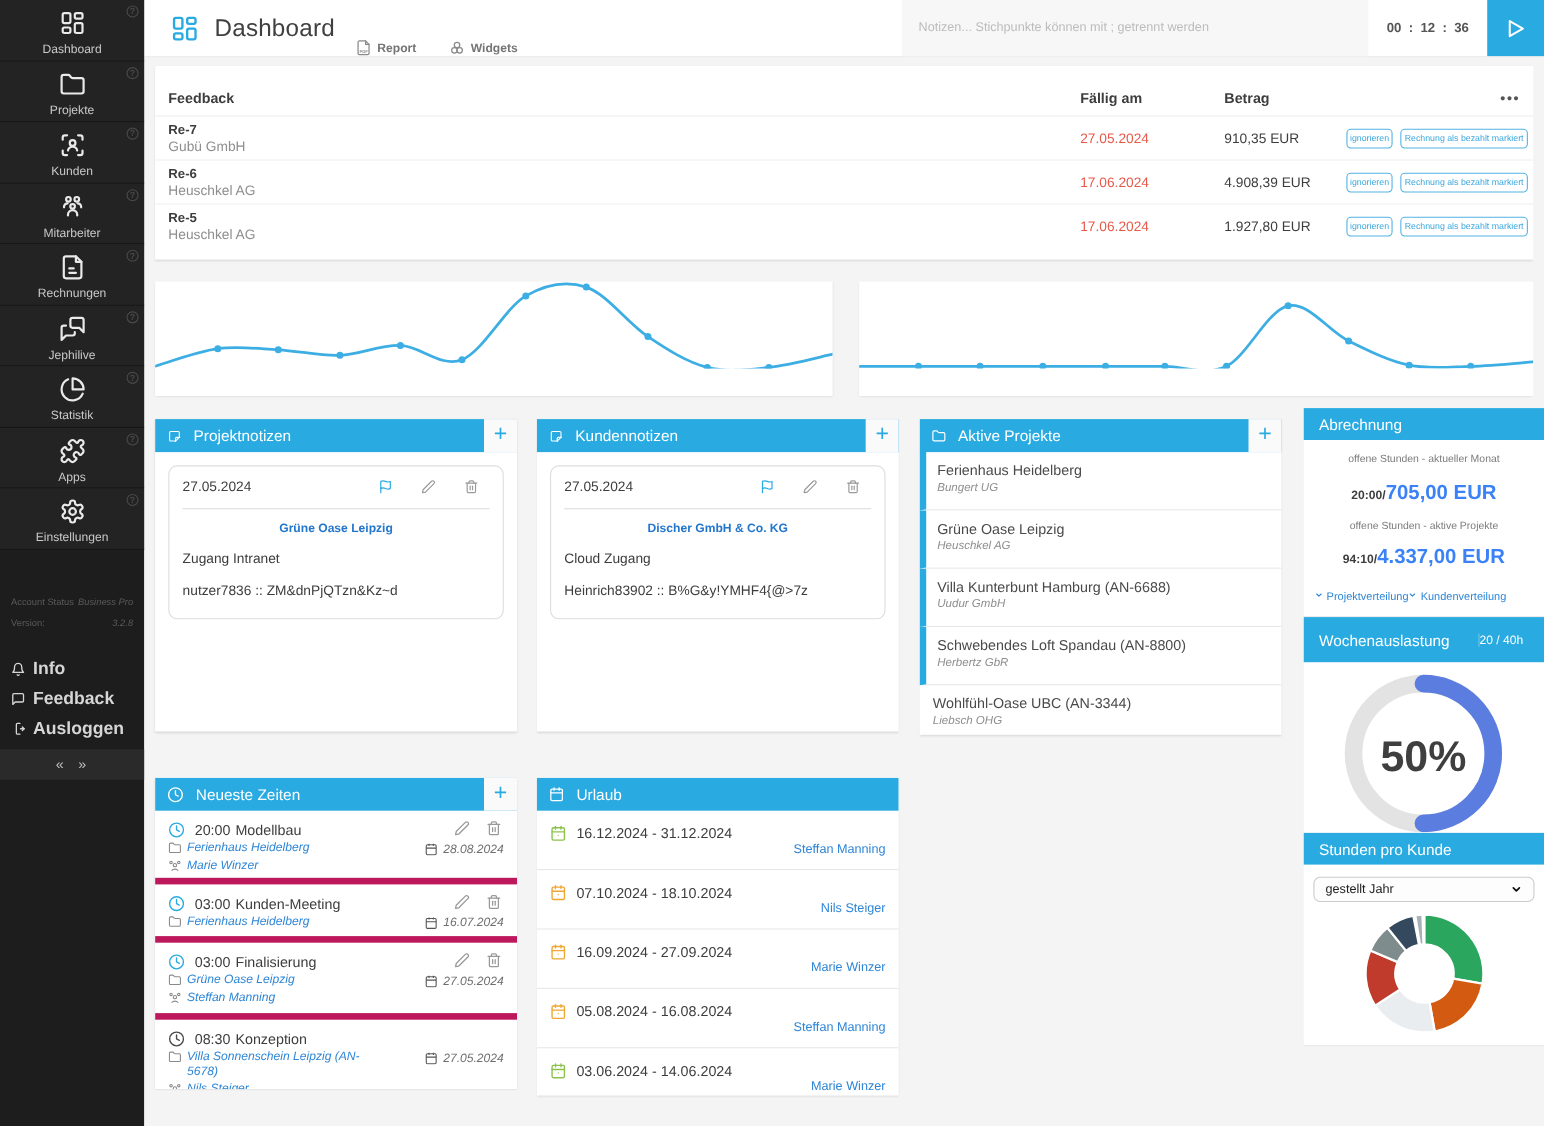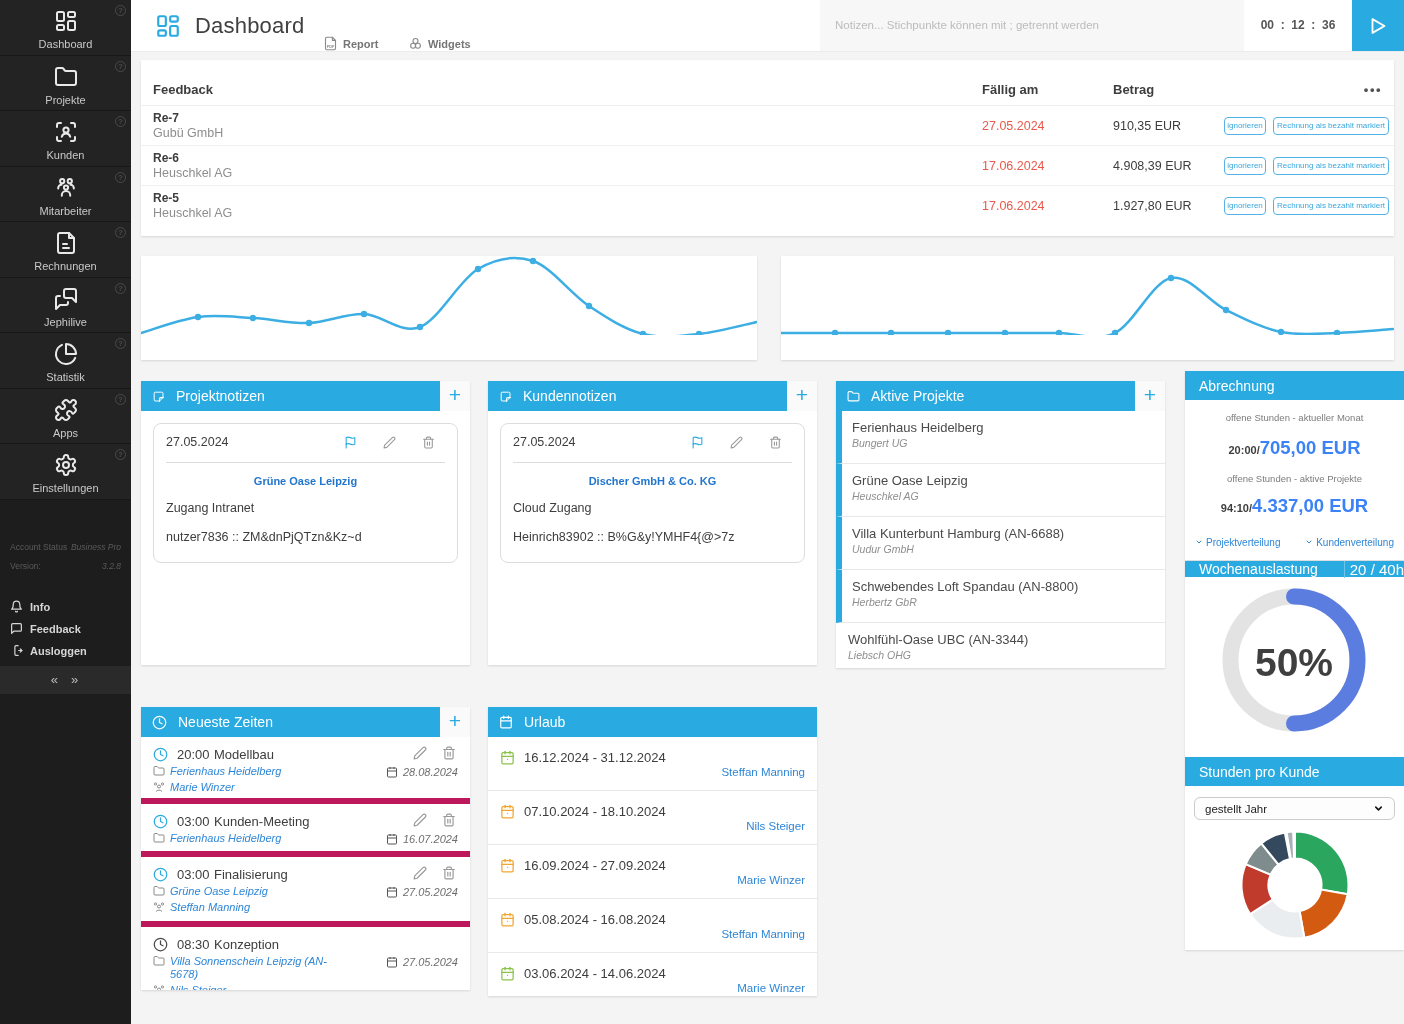--- a/index.html
+++ b/index.html
@@ -10,21 +10,21 @@
   
   #sidebar { position:absolute; left:0; top:0; width:131px; height:1024px; background:#1d1d1e; z-index:5; }
   .sb-item { position:relative; height:55.5px; background:#232324; border-bottom:1px solid #171718; text-align:center; }
   .sb-item svg { margin-top:9px; width:24px; height:24px; stroke:#e9e9e9; }
   .sb-item .lbl { display:block; margin-top:1px; font-size:11px; color:#c9c9c9; }
   .sb-q { position:absolute; top:5px; right:5px; width:11px; height:11px; border-radius:50%; border:1px solid #4a4a4a; color:#4a4a4a; font-size:8px; line-height:10px; text-align:center; font-weight:bold; }
   .sb-meta { margin-top:42px; padding:0 10px; }
   .sb-meta .row { display:flex; justify-content:space-between; font-size:8.5px; color:#5a5a5a; margin-bottom:9px; white-space:nowrap; }
   .sb-meta .row .v { font-style:italic; }
   .sb-links { margin-top:29px; padding-left:10px; }
-  .sb-links .lnk { display:flex; align-items:flex-end; gap:7px; font-size:11px; font-weight:bold; color:#d6d6d6; margin-bottom:9px; }
+  .sb-links .lnk { display:flex; align-items:center; gap:7px; font-size:16px; font-weight:bold; color:#d6d6d6; margin-bottom:9px; }
   .sb-links .lnk svg { width:13px; height:13px; stroke:#d6d6d6; }
   .sb-arrows { margin-top:1px; height:28px; background:#2a2a2b; color:#bdbdbd; text-align:center; font-size:13px; line-height:28px; letter-spacing:2px; }
 
   
   #topbar { position:absolute; left:131px; top:0; width:1273px; height:52px; background:#fff; border-bottom:1px solid #ececec; }
   #topbar .dash-ic { position:absolute; left:24px; top:13px; width:26px; height:26px; }
   #topbar h1 { position:absolute; left:64px; top:13px; font-size:22px; font-weight:400; color:#404040; letter-spacing:0.2px; }
   .tb-btn { position:absolute; top:36px; display:flex; align-items:center; gap:5px; font-size:11px; font-weight:bold; color:#757575; }
   .tb-btn svg { width:15px; height:15px; stroke:#8a8a8a; }
   #notes { position:absolute; left:689px; top:0; width:424px; height:51px; background:#f7f7f7; border:none; font-size:11.5px; color:#bcbcbc; padding-left:15px; line-height:51px; }
@@ -77,25 +77,25 @@
   .pname { font-size:13px; color:#4a4a4a; line-height:18px; }
   .psub { font-size:10.5px; font-style:italic; color:#8e8e8e; }
 
   
   #wabr { left:1185px; top:371px; width:219px; height:189px; }
   #wabr .bluehead { padding-left:14px; height:29px; }
   .abr-cap { text-align:center; font-size:9.5px; color:#7c7c7c; }
   .abr-val { text-align:center; white-space:nowrap; }
   .abr-val .sm { font-size:11px; color:#3d3d3d; font-weight:bold; }
   .abr-val .bg { font-size:18.5px; color:#3b82f6; font-weight:bold; }
-  .abr-links { display:flex; justify-content:space-between; padding:0 10px; font-size:10px; color:#2e86d6; white-space:nowrap; }
+  .abr-links { display:flex; justify-content:flex-start; padding:0 10px; font-size:10px; color:#2e86d6; white-space:nowrap; }
   #wweek { left:1185px; top:561px; width:219px; height:196px; }
-  #wweek .bluehead { padding:0; height:16px; }
+  #wweek .bluehead { padding:0; height:41px; }
   #wweek .wtitle { flex:1; padding-left:14px; font-size:14px; }
-  #wweek .wright { width:60px; text-align:right; border-left:1px solid #6cc6ec; font-size:15px; }
+  #wweek .wright { width:60px; text-align:left; border-left:1px solid #6cc6ec; font-size:11px; }
   #wkunde { left:1185px; top:757px; width:219px; height:193px; }
   #wkunde .bluehead { padding-left:14px; height:29px; }
   .selbox { margin:11px 9px 0; height:23px; border:1px solid #ccc; border-radius:6px; background:#fdfdfd; display:flex; align-items:center; padding:0 10px; font-size:11.5px; color:#222; }
   .selbox .sp { flex:1; }
 
   
   #wzeit { left:141px; top:707px; width:329px; height:283px; }
   #wzeit .bluehead svg { width:15px; height:15px; }
   .zitem { position:relative; border-bottom:6px solid #be185d; padding:10px 12px 0; overflow:hidden; }
   .zitem.h1 { height:67px; } .zitem.h2 { height:53px; } .zitem.h3 { height:70px; } .zitem.h4 { height:63px; }

